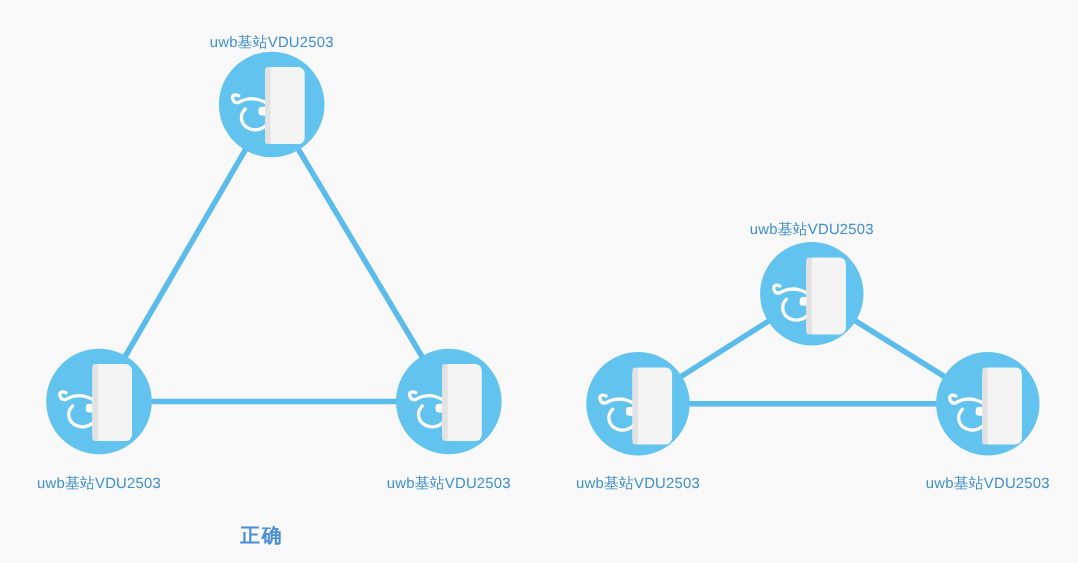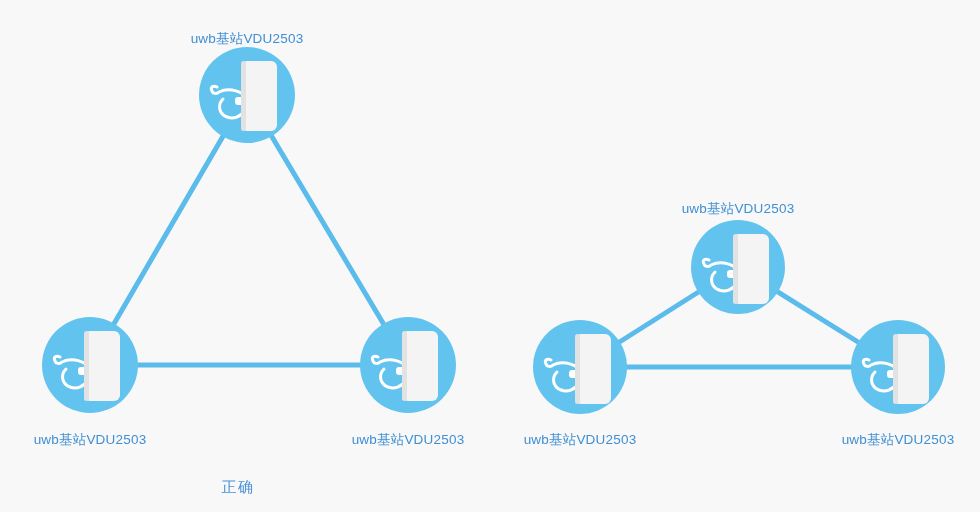--- a/index.html
+++ b/index.html
@@ -53,24 +53,25 @@
     position: absolute;
     white-space: nowrap;
     font-size: 13.5px;
     color: #3f8fd4;
     letter-spacing: 0.2px;
     line-height: 18px;
   }
   .caption {
     position: absolute;
     white-space: nowrap;
-    font-size: 15px;
+    font-size: 18px;
     color: #4a90d9;
     letter-spacing: 1.5px;
     line-height: 22px;
+    font-weight: bold;
   }
 </style>
 </head>
 <body style="background: rgb(248, 248, 248); width: 980px; height: 512px;">
 
 <div id="stage">
   <svg id="links" width="980" height="512" viewBox="0 0 980 512">
       <line x1="247" y1="95" x2="90" y2="365" stroke="#5bbcec" stroke-width="5" stroke-linecap="round"></line>
       <line x1="247" y1="95" x2="408" y2="365" stroke="#5bbcec" stroke-width="5" stroke-linecap="round"></line>
       <line x1="90" y1="365" x2="408" y2="365" stroke="#5bbcec" stroke-width="5" stroke-linecap="round"></line>

